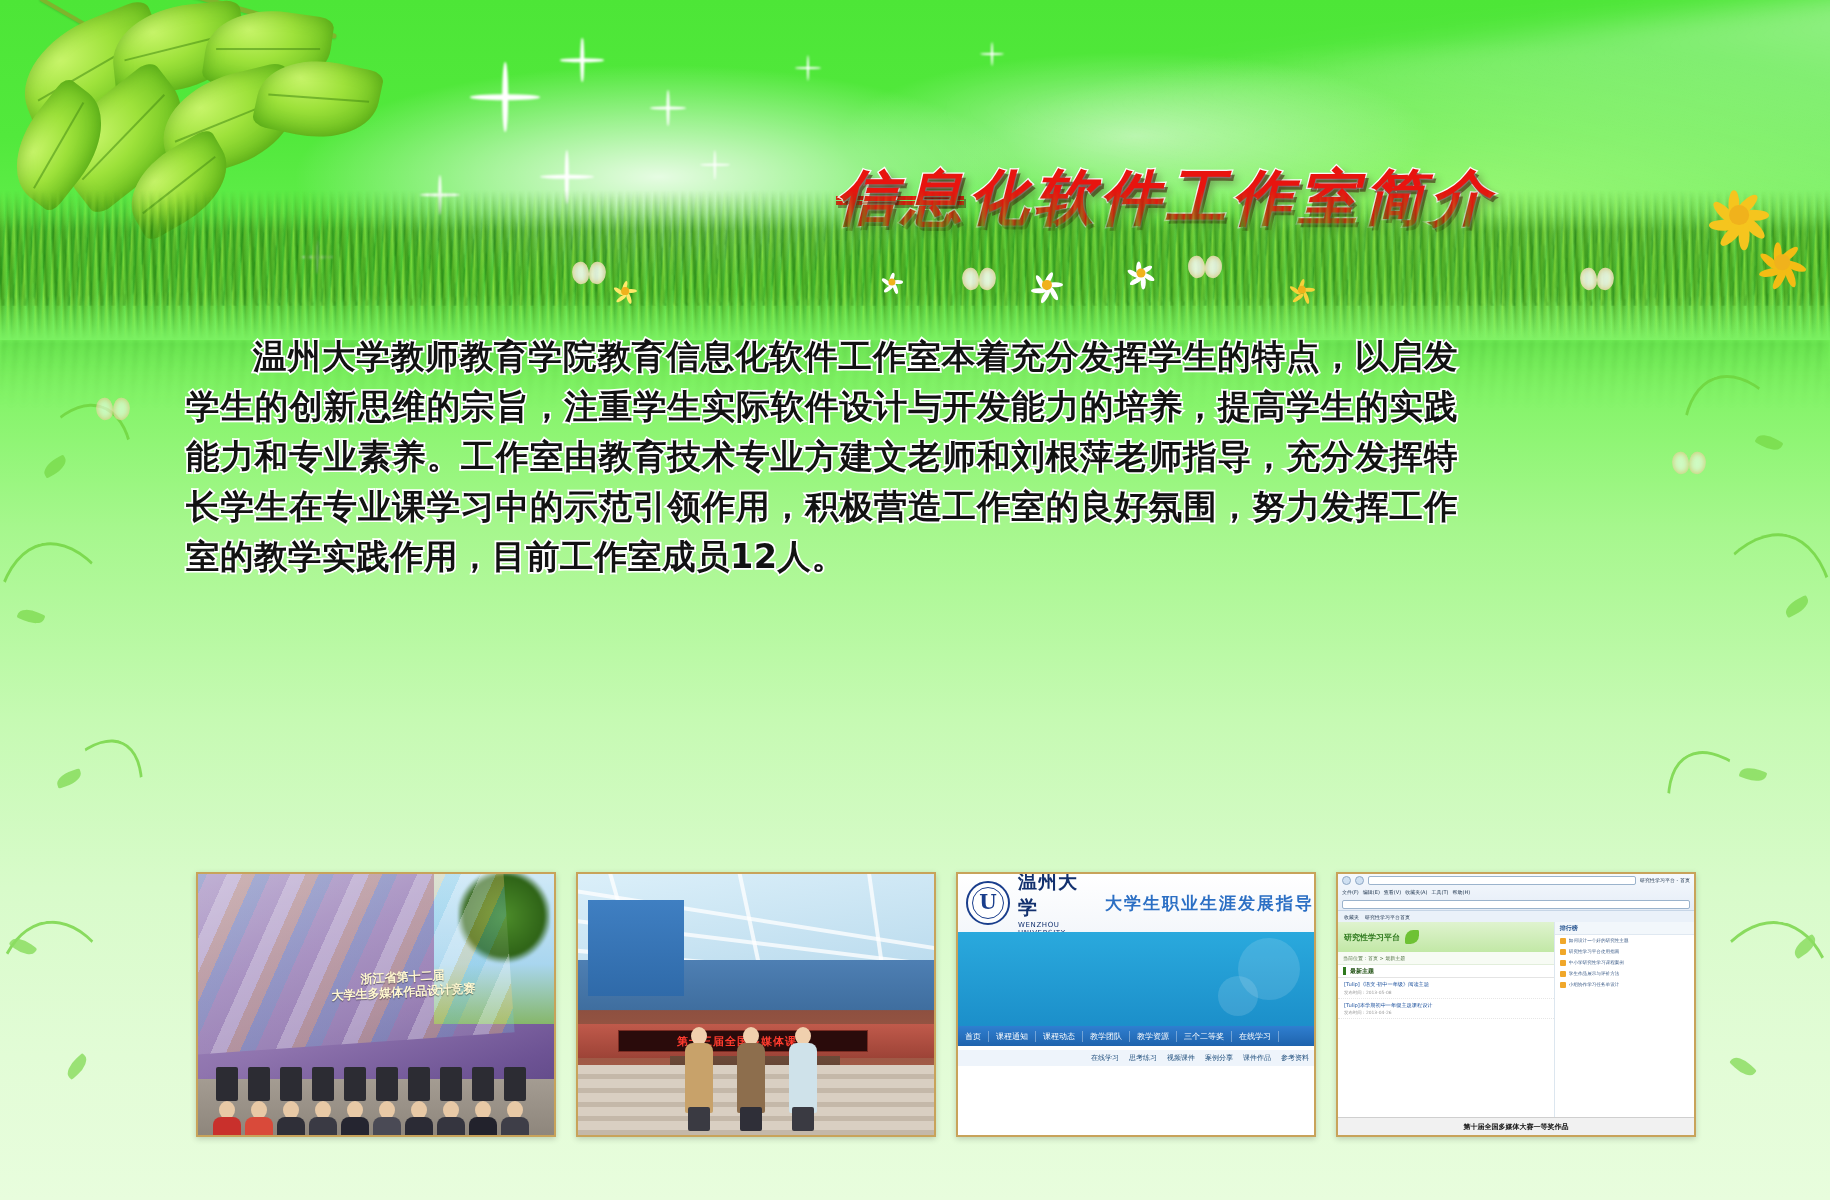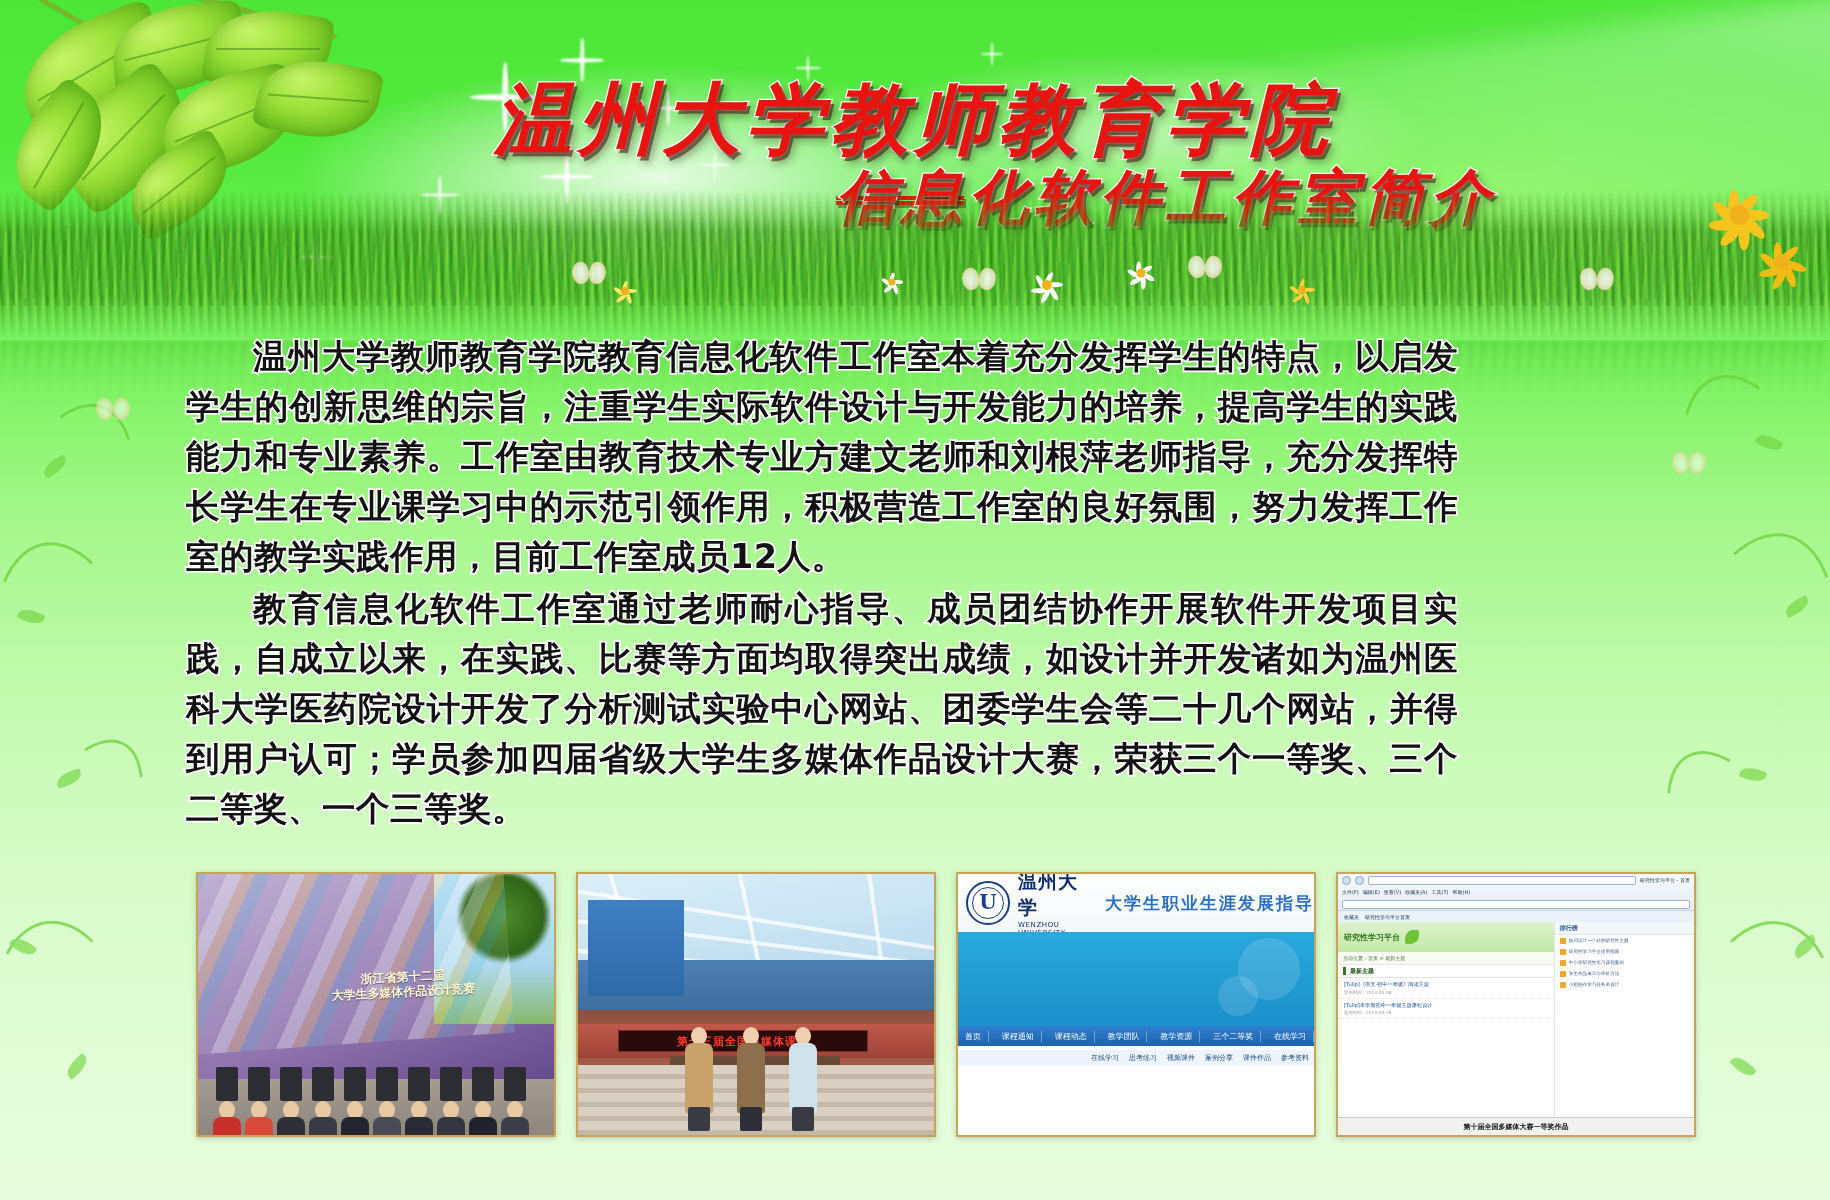--- a/index.html
+++ b/index.html
@@ -249,21 +249,21 @@
   .p3-slogan { margin-left: 14px; color: #2b6fc4; font-size: 17px; font-weight: bold;
     font-family: "DejaVu Serif","Liberation Serif",serif; white-space: nowrap; letter-spacing: 2px; }
   .p3-hero { position: absolute; left: 0; top: 58px; width: 100%; height: 98px;
     background: linear-gradient(180deg,#2aa9dd 0%, #1b8ec9 100%); overflow: hidden; }
   .p3-hero .bubble { position: absolute; border-radius: 50%; background: rgba(255,255,255,0.13); }
   .p3-hero .biz { position: absolute; bottom: 0; width: 22px; }
   .p3-hero .biz .h { width: 11px; height: 12px; border-radius: 50%; background: #f0d3b4; margin: 0 auto; }
   .p3-hero .biz .b { width: 20px; height: 52px; border-radius: 6px 6px 0 0; }
   .p3-nav { position: absolute; left: 0; top: 152px; width: 100%; height: 20px;
     background: linear-gradient(180deg,#2f7fd0 0%,#1f63ad 100%);
-    display: flex; align-items: center; justify-content: space-between; }
+    display: flex; align-items: center; }
   .p3-nav span { color: #fff; font-size: 8px; padding: 0 7px; border-right: 1px solid rgba(255,255,255,0.35); white-space: nowrap; }
   .p3-sub { position: absolute; left: 0; top: 176px; width: 100%; height: 16px;
     background: #eef4fb; display: flex; align-items: center; justify-content: flex-end; }
   .p3-sub span { color: #24527f; font-size: 7px; padding: 0 5px; white-space: nowrap; }
   .p3-body { position: absolute; left: 0; top: 192px; width: 100%; bottom: 0; background: #fff; display: flex; }
   .p3-left { width: 45%; position: relative; }
   .p3-night { position: absolute; left: 6px; top: 6px; width: 96%; height: 52px;
     background: linear-gradient(180deg,#0b2a55 0%, #123a72 60%, #1d5396 100%); overflow: hidden; }
   .p3-night .star { position: absolute; width: 2px; height: 2px; background: #fff; border-radius: 50%; }
   .p3-redtxt { position: absolute; left: 8px; bottom: 26px; color: #c01f1f; font-size: 8px; font-weight: bold; }
@@ -347,21 +347,20 @@
     <div class="stem" style="left:30px;top:34px;width:150px;height:4px;transform:rotate(30deg);"></div>
     <div class="leaf" style="left:18px;top:22px;width:150px;height:96px;transform:rotate(-22deg);"></div>
     <div class="leaf" style="left:112px;top:6px;width:132px;height:84px;transform:rotate(-6deg);"></div>
     <div class="leaf" style="left:206px;top:10px;width:124px;height:80px;transform:rotate(8deg);"></div>
     <div class="leaf" style="left:54px;top:92px;width:140px;height:92px;transform:rotate(-38deg);"></div>
     <div class="leaf" style="left:160px;top:76px;width:138px;height:90px;transform:rotate(-14deg);"></div>
     <div class="leaf" style="left:258px;top:60px;width:120px;height:78px;transform:rotate(12deg);"></div>
     <div class="leaf" style="left:0px;top:108px;width:118px;height:74px;transform:rotate(-52deg);"></div>
     <div class="leaf" style="left:124px;top:150px;width:110px;height:70px;transform:rotate(-30deg);"></div>
 
-    <div class="title-main">温州大学教师教育学院</div>
     <div class="title-dash"></div>
     <div class="title-sub">信息化软件工作室简介</div>
 
     <div class="grass-blades"></div>
     <div class="grass"></div>
 
     <div class="flower" style="left:1706px;top:182px;width:66px;height:66px;">
       <span class="petal" style="background:#f5c51e;transform:rotate(0deg) translateY(-50%);"></span>
       <span class="petal" style="background:#f5c51e;transform:rotate(45deg) translateY(-50%);"></span>
       <span class="petal" style="background:#f5c51e;transform:rotate(90deg) translateY(-50%);"></span>
@@ -470,21 +469,20 @@
     <span class="w l" style="background:rgba(255,255,255,0.55);"></span>
     <span class="w r" style="background:rgba(255,255,255,0.55);"></span>
   </div>
   <div class="butterfly" style="left:1672px;top:452px;">
     <span class="w l" style="background:rgba(255,255,255,0.55);"></span>
     <span class="w r" style="background:rgba(255,255,255,0.55);"></span>
   </div>
 
   <div class="article">
     <p class="para">温州大学教师教育学院教育信息化软件工作室本着充分发挥学生的特点，以启发学生的创新思维的宗旨，注重学生实际软件设计与开发能力的培养，提高学生的实践能力和专业素养。工作室由教育技术专业方建文老师和刘根萍老师指导，充分发挥特长学生在专业课学习中的示范引领作用，积极营造工作室的良好氛围，努力发挥工作室的教学实践作用，目前工作室成员12人。</p>
-    <p class="para">教育信息化软件工作室通过老师耐心指导、成员团结协作开展软件开发项目实践，自成立以来，在实践、比赛等方面均取得突出成绩，如设计并开发诸如为温州医科大学医药院设计开发了分析测试实验中心网站、团委学生会等二十几个网站，并得到用户认可；学员参加四届省级大学生多媒体作品设计大赛，荣获三个一等奖、三个二等奖、一个三等奖。</p>
   </div>
 
   <div class="photos">
 
     <div class="photo">
       <div class="p1-bg"></div>
       <div class="p1-sky"></div>
       <div class="p1-tree"></div>
       <div class="p1-stripes"></div>
       <div class="p1-banner-txt">

